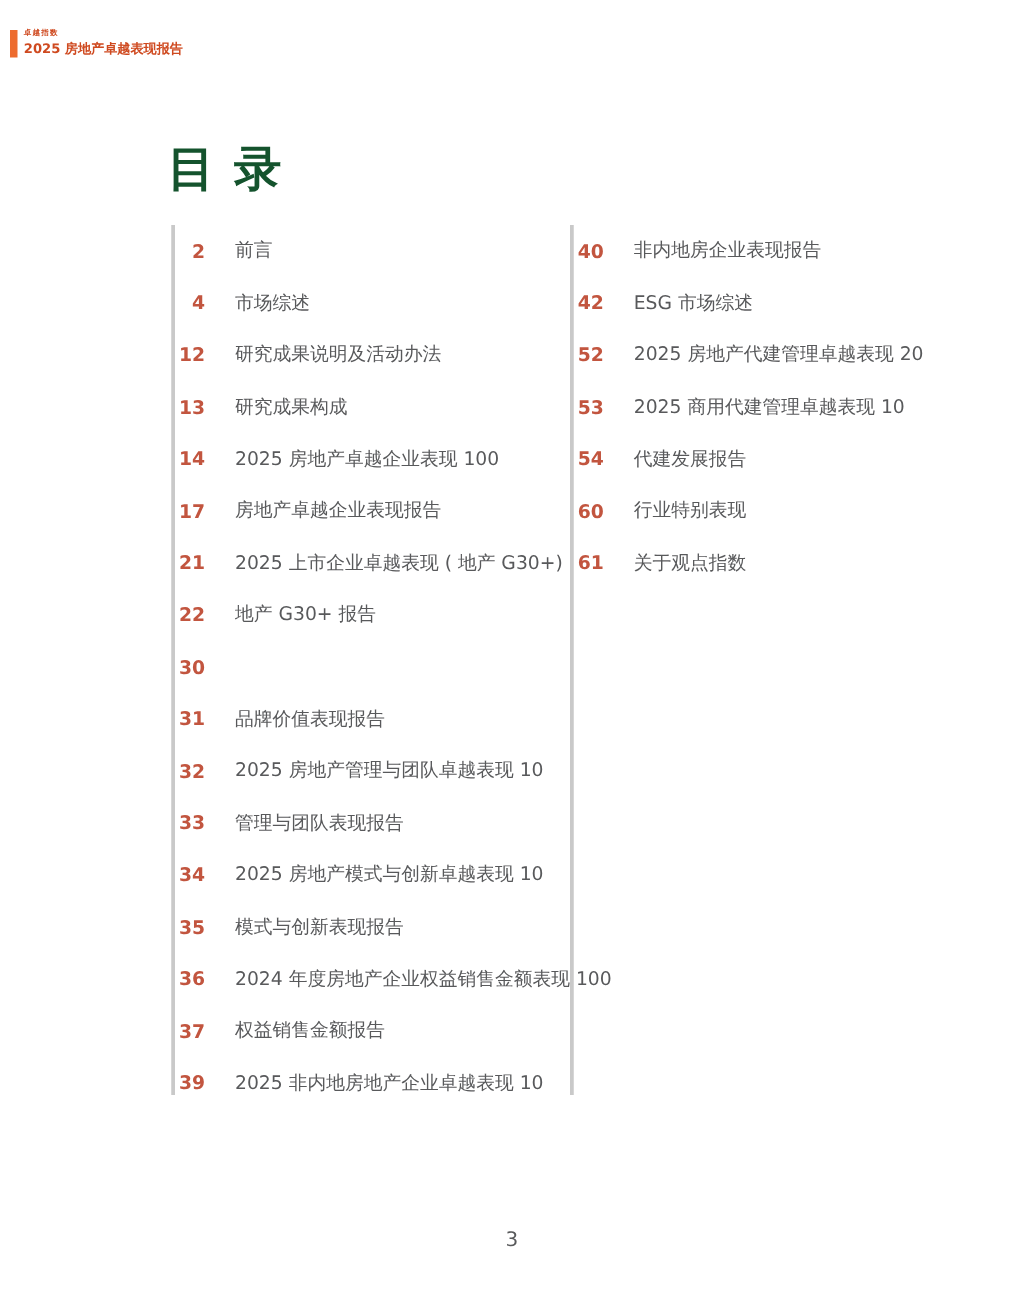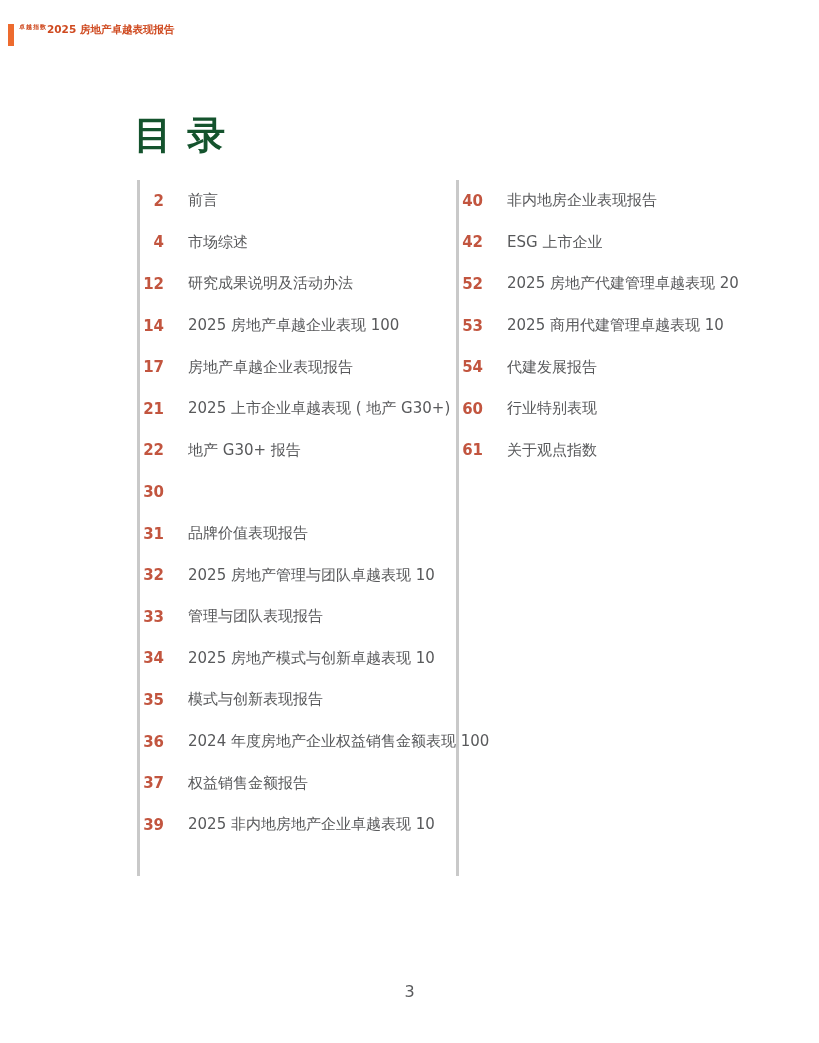--- a/index.html
+++ b/index.html
@@ -7,21 +7,21 @@
     width: 819px; height: 1043px;
     background: #ffffff;
     position: relative;
     overflow: hidden;
     font-family: "DejaVu Sans", "Liberation Sans", sans-serif;
   }
 
   
   .brand { position: absolute; left: 8px; top: 24px; display: flex; align-items: stretch; }
   .brand-bar { width: 6px; height: 22px; background: #ed6b2e; flex-shrink: 0; }
-  .brand-text { margin-left: 5px; display: flex; flex-direction: row; justify-content: space-between; }
+  .brand-text { margin-left: 5px; display: flex; flex-direction: column; justify-content: space-between; }
   .brand-small { font-size: 6px; font-weight: bold; color: #cf4a20; letter-spacing: 1px; line-height: 1.1; }
   .brand-main  { font-size: 10.5px; font-weight: bold; color: #cf4a20; line-height: 1.1; white-space: nowrap; }
 
   
   .page-title {
     position: absolute; left: 134px; top: 116px;
     font-size: 38px; font-weight: bold; color: #14532d;
     line-height: 1; letter-spacing: 1px;
   }
 
@@ -75,20 +75,24 @@
       <div class="toc-row">
         <span class="toc-num">4</span>
         <span class="toc-label">市场综述</span>
       </div>
 
       <div class="toc-row">
         <span class="toc-num">12</span>
         <span class="toc-label">研究成果说明及活动办法</span>
       </div>
 
+      <div class="toc-row">
+        <span class="toc-num">13</span>
+        <span class="toc-label">研究成果构成</span>
+      </div>
 
       <div class="toc-row">
         <span class="toc-num">14</span>
         <span class="toc-label">2025 房地产卓越企业表现 100</span>
       </div>
 
       <div class="toc-row">
         <span class="toc-num">17</span>
         <span class="toc-label">房地产卓越企业表现报告</span>
       </div>
@@ -150,21 +154,21 @@
   <div class="toc-col">
 
       <div class="toc-row">
         <span class="toc-num">40</span>
         <span class="toc-label">非内地房企业表现报告</span>
       </div>
 
 
       <div class="toc-row">
         <span class="toc-num">42</span>
-        <span class="toc-label">ESG 上市企业</span>
+        <span class="toc-label">ESG 市场综述</span>
       </div>
 
       <div class="toc-row">
         <span class="toc-num">52</span>
         <span class="toc-label">2025 房地产代建管理卓越表现 20</span>
       </div>
 
       <div class="toc-row">
         <span class="toc-num">53</span>
         <span class="toc-label">2025 商用代建管理卓越表现 10</span>

